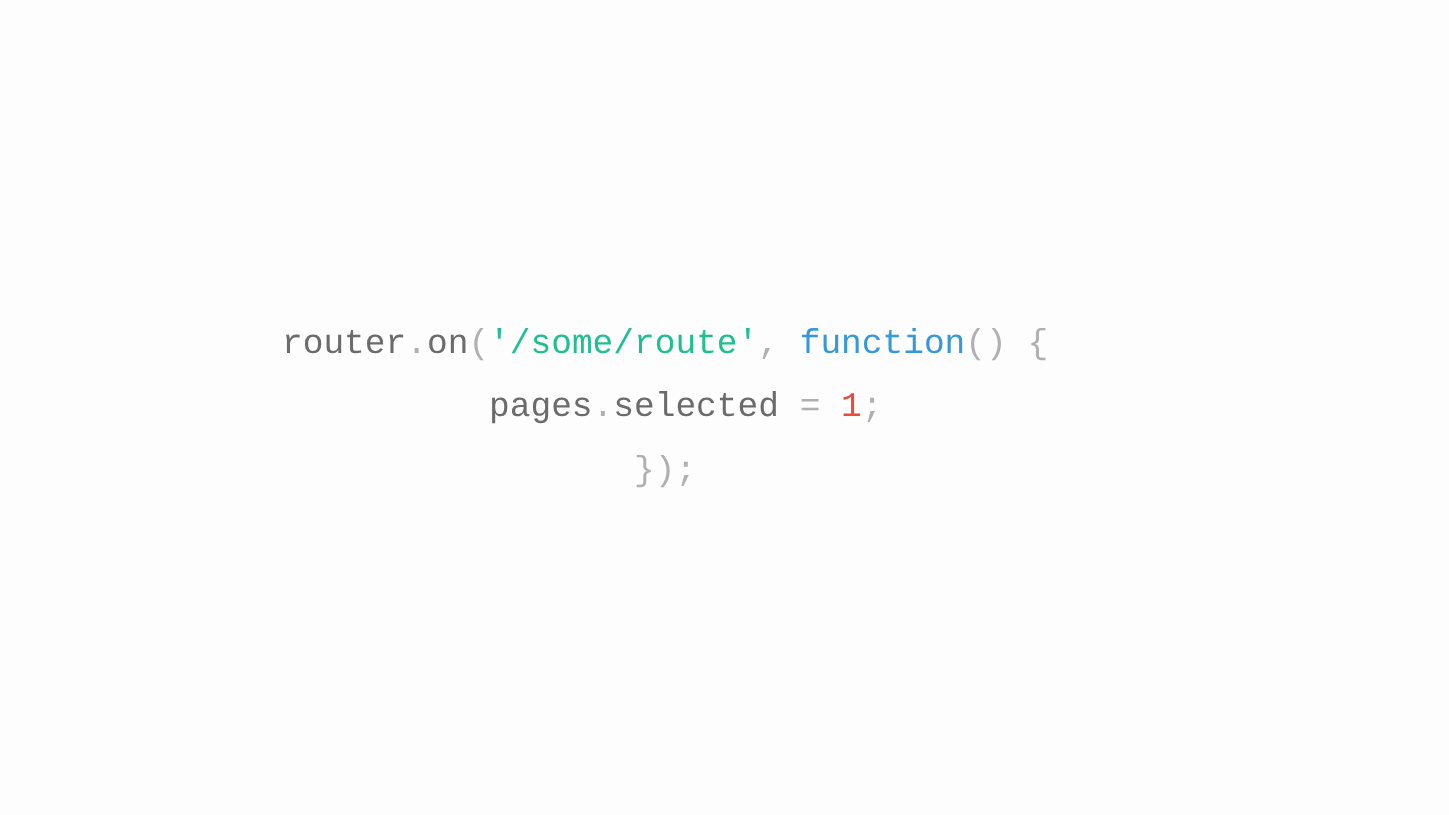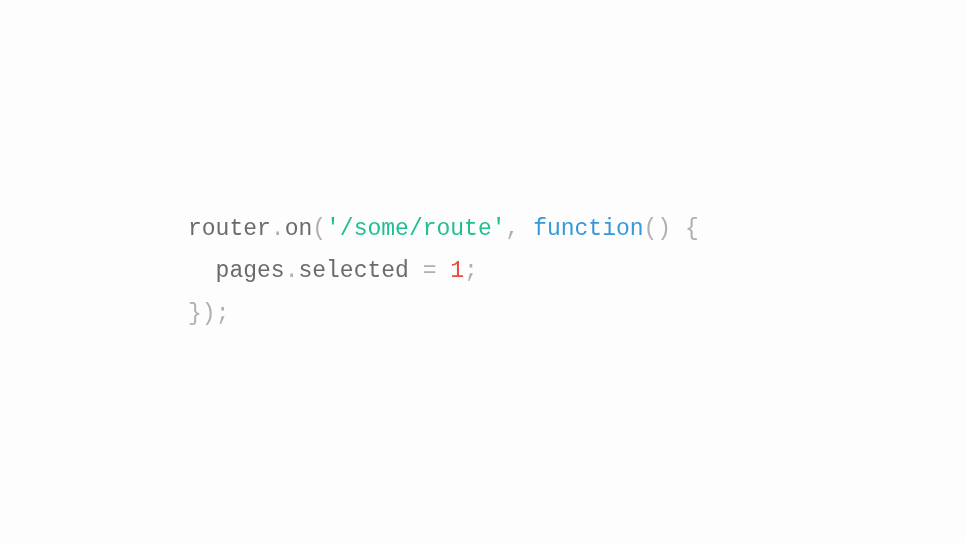--- a/index.html
+++ b/index.html
@@ -1,18 +1,19 @@
 <!DOCTYPE html>
 <html><head>
   <meta charset="utf-8">
   <style>
     * {
       margin: 0;
       padding: 0;
       box-sizing: border-box;
+      text-align: center;
     }
     body {
       width: 966px;
       height: 543px;
       background: #fdfdfd;
       font-family: "SF Mono", "Monaco", "Menlo", "Consolas", "Courier New", monospace;
       font-size: 23px;
       display: flex;
       align-items: center;
       justify-content: flex-start;

